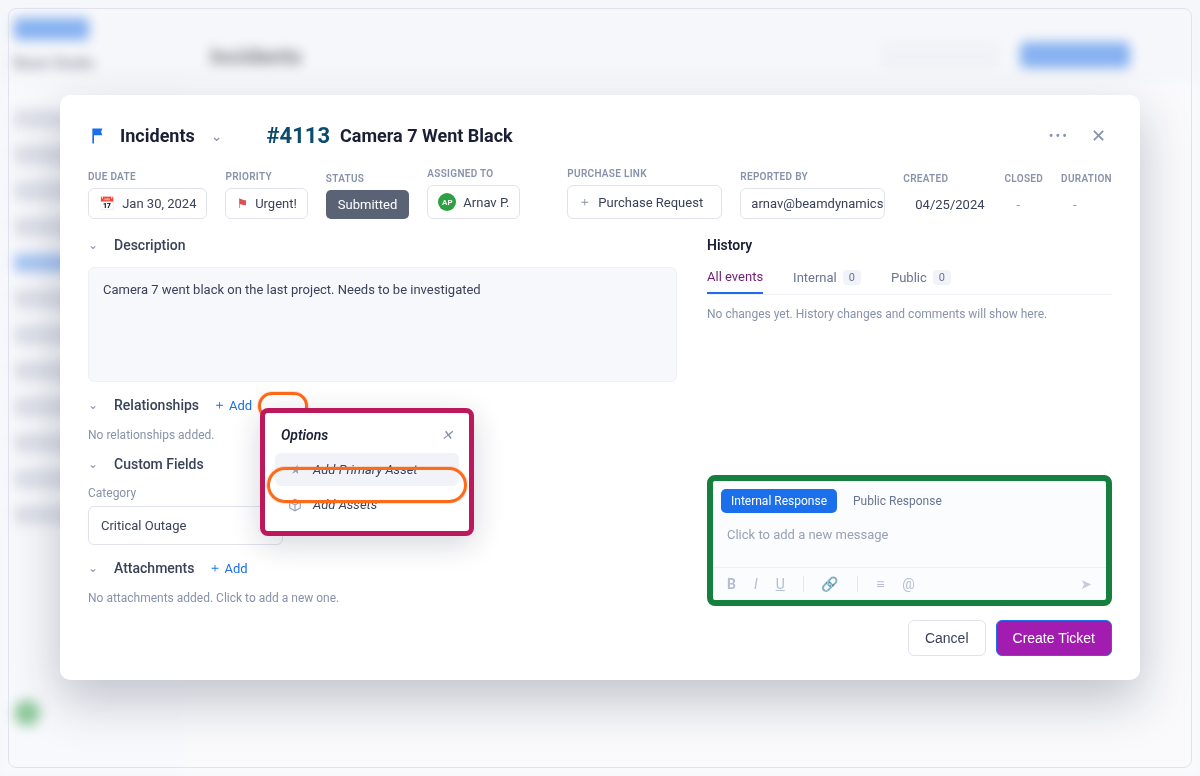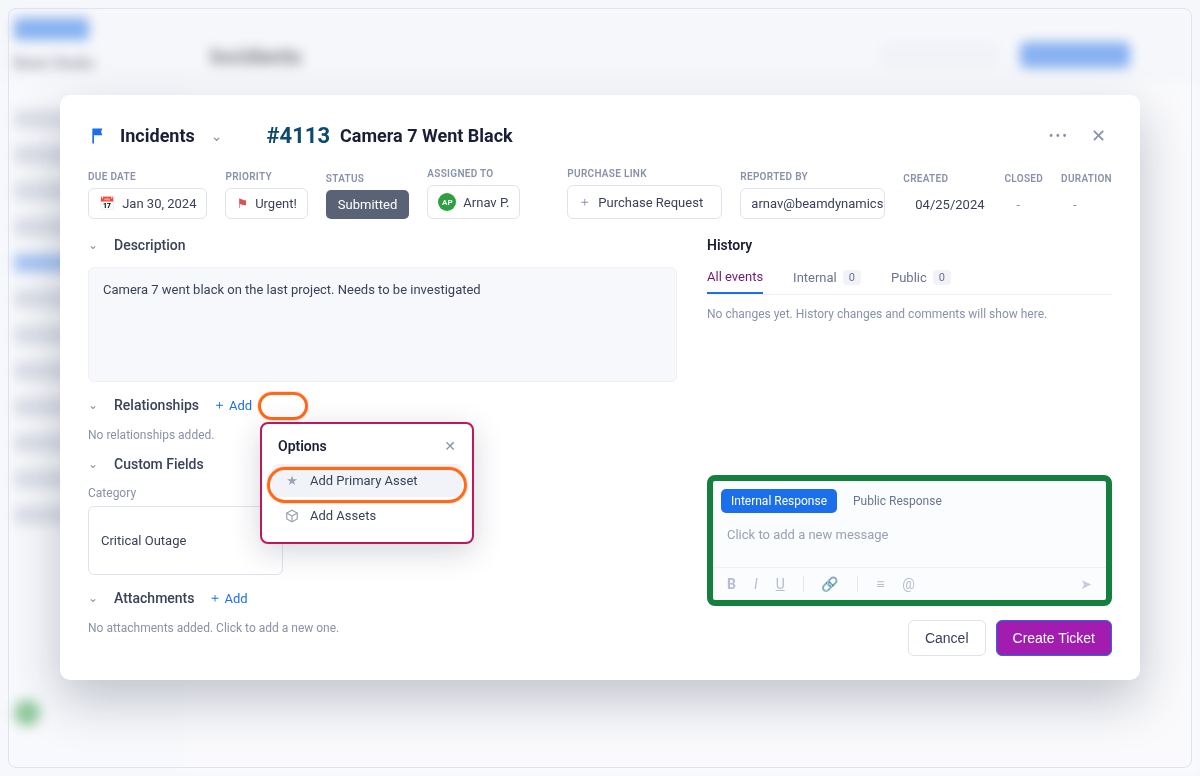--- a/index.html
+++ b/index.html
@@ -52,27 +52,27 @@
 
 .section-hdr { display: flex; align-items: center; gap: 14px; color: #3a4259; }
 .section-hdr .caret { color: #8892aa; font-size: 12px; cursor: pointer; width: 12px;}
 .section-hdr .stitle { font-weight: 500; font-size: 14px; }
 .add-link { color: #1b6fea; font-size: 13px; display: inline-flex; align-items: center; gap: 3px; cursor: pointer; }
 
 .desc-box { background: #f6f8fc; border: 1px solid #eef0f6; border-radius: 6px; padding: 14px; min-height: 115px; font-size: 13px; color: #3a4259; }
 
 .empty-text { font-size: 12px; color: #8892aa; }
 
-.category-box { border: 1px solid #e0e3ed; border-radius: 6px; padding: 26px 12px; width: 195px; font-size: 13px; color: #3a4259; }
+.category-box { border: 1px solid #e0e3ed; border-radius: 6px; padding: 11px 12px; width: 195px; font-size: 13px; color: #3a4259; }
 
 
 .hl-ring { position: absolute; border: 3px solid #ff6a1a; border-radius: 16px; pointer-events: none; box-shadow: 0 0 0 1px rgba(255,106,26,.2);}
 
 
-.popover { position: absolute; top: 422px; left: 260px; width: 214px; background: #fff; border-radius: 8px; box-shadow: 0 8px 30px rgba(20,30,60,.18); border: 2px solid #be185d; padding: 10px 4px 8px; }
+.popover { position: absolute; top: 408px; left: 260px; width: 214px; background: #fff; border-radius: 8px; box-shadow: 0 8px 30px rgba(20,30,60,.18); border: 5px solid #be185d; padding: 10px 4px 8px; font-style: italic; }
 .pop-hdr { display: flex; justify-content: space-between; align-items: center; padding: 4px 12px 8px; }
 .pop-hdr .ptitle { font-weight: 600; font-size: 14px; }
 .pop-hdr .px { color: #8892aa; cursor: pointer; font-size: 14px;}
 .pop-item { display: flex; align-items: center; gap: 10px; padding: 9px 12px; font-size: 13px; color: #3a4259; cursor: pointer; border-radius: 6px; margin: 2px 6px;}
 .pop-item.hover { background: #f1f3f8; }
 .pop-item .pi-icon { color: #9aa1b5; width: 16px; display: inline-flex; justify-content: center;}
 
 
 .history-title { font-weight: 600; font-size: 14px; margin-bottom: 8px; }
 .tabs { display: flex; gap: 30px; border-bottom: 1px solid #eef0f6; }

